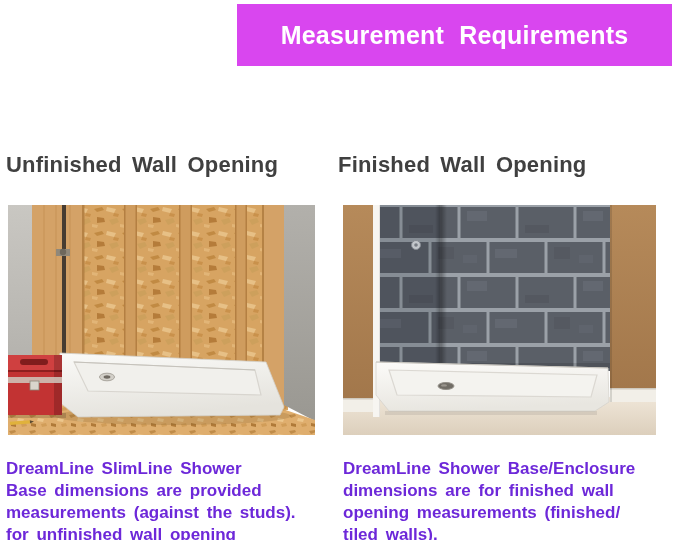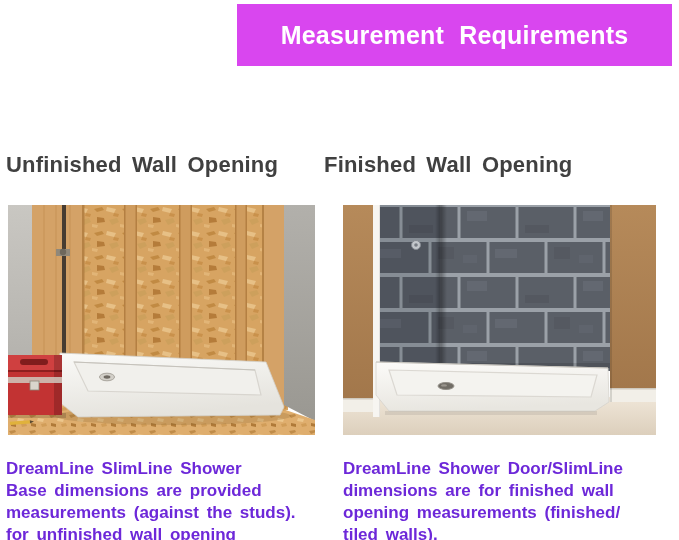--- a/index.html
+++ b/index.html
@@ -12,21 +12,21 @@
     background:#d946ef; display:flex; align-items:center; justify-content:center;
   }
   .banner-title {
     color:#ffffff; font-weight:bold; font-size:25px; word-spacing:8px; letter-spacing:0.2px;
   }
   .section-heading {
     position:absolute; top:152px; font-size:22px; font-weight:bold;
     color:#404040; word-spacing:4px; letter-spacing:0.2px;
   }
   .heading-left  { left:6px; }
-  .heading-right { left:324px;text-align:right; }
+  .heading-right { left:338px;text-align:right; }
   .photo {
     position:absolute; top:205px; height:230px; overflow:hidden;
   }
   .photo-left  { left:8px;   width:307px; }
   .photo-right { left:343px; width:313px; }
   .photo svg { display:block; }
   .description {
     position:absolute; top:458px; font-size:17px; font-weight:bold;
     color:#6d28d9; line-height:22px; word-spacing:3px;
   }
@@ -218,19 +218,19 @@
     </svg>
   </div>
 
   <div class="description desc-left">
     <div>DreamLine SlimLine Shower</div>
     <div>Base dimensions are provided</div>
     <div>measurements (against the studs).</div>
     <div>for unfinished wall opening</div>
   </div>
   <div class="description desc-right">
-    <div>DreamLine Shower Door/SlimLine</div>
+    <div>DreamLine Shower Base/Enclosure</div>
     <div>dimensions are for finished wall</div>
     <div>opening measurements (finished/</div>
     <div>tiled walls).</div>
   </div>
 
 </div>
 
 </body></html>

